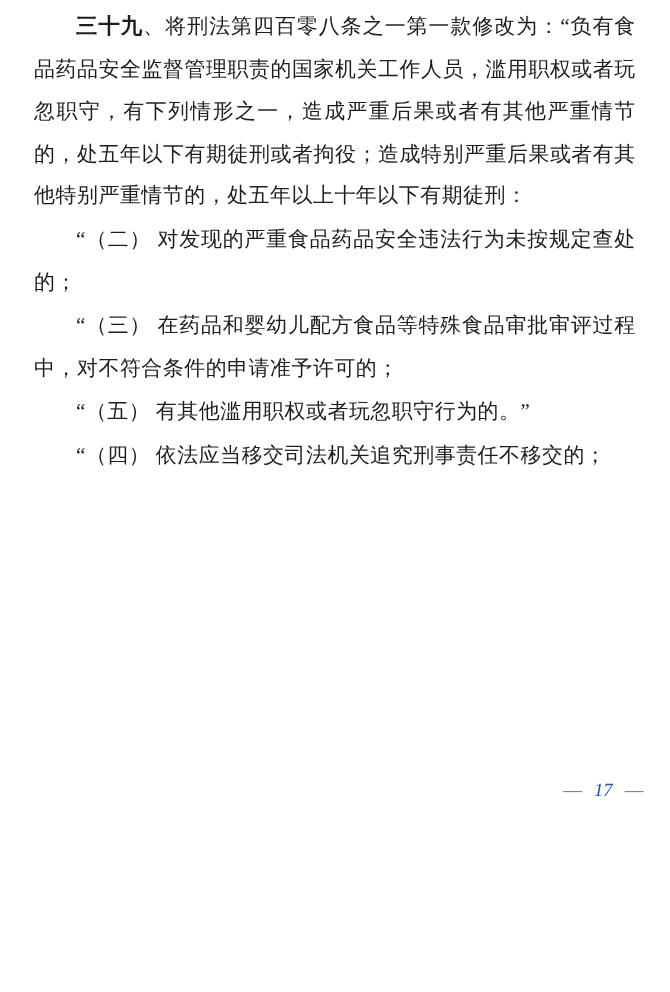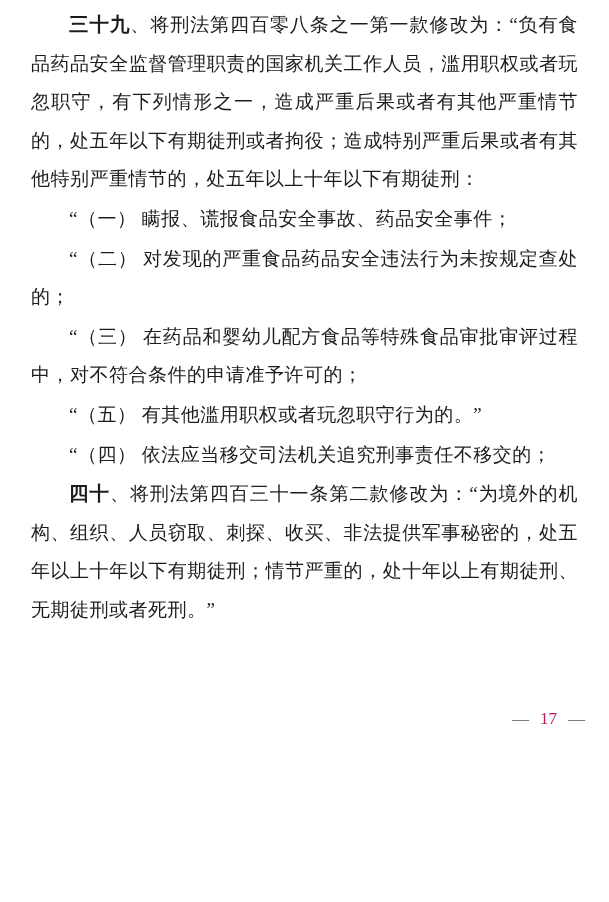--- a/index.html
+++ b/index.html
@@ -40,41 +40,39 @@
     right: 24px;
     bottom: 13px;
     font-size: 17px;
     line-height: 21px;
     display: flex;
     align-items: center;
     gap: 11px;
     font-family: "Liberation Serif", "DejaVu Serif", serif;
   }
   .footer .dash { color: #6a6a6a; letter-spacing: 0; }
-  .footer .num { color: #be185d; }
+  .footer .num { color: #1d4ed8; font-style: italic; }
 </style>
 </head>
 <body>
 
 <div class="page">
   <div class="content">
 
     <p class="para"><span class="sec-num">三十九</span><span>、将刑法第四百零八条之一第一款修改为：“负有食品药品安全监督管理职责的国家机关工作人员，滥用职权或者玩忽职守，有下列情形之一，造成严重后果或者有其他严重情节的，处五年以下有期徒刑或者拘役；造成特别严重后果或者有其他特别严重情节的，处五年以上十年以下有期徒刑：</span></p>
 
-    <p class="para"><span class="sec-num"></span><span>“（一） 瞒报、谎报食品安全事故、药品安全事件；</span></p>
 
     <p class="para"><span class="sec-num"></span><span>“（二） 对发现的严重食品药品安全违法行为未按规定查处的；</span></p>
 
     <p class="para"><span class="sec-num"></span><span>“（三） 在药品和婴幼儿配方食品等特殊食品审批审评过程中，对不符合条件的申请准予许可的；</span></p>
 
     <p class="para"><span class="sec-num"></span><span>“（五） 有其他滥用职权或者玩忽职守行为的。”</span></p>
 
     <p class="para"><span class="sec-num"></span><span>“（四） 依法应当移交司法机关追究刑事责任不移交的；</span></p>
 
-    <p class="para"><span class="sec-num">四十</span><span>、将刑法第四百三十一条第二款修改为：“为境外的机构、组织、人员窃取、刺探、收买、非法提供军事秘密的，处五年以上十年以下有期徒刑；情节严重的，处十年以上有期徒刑、无期徒刑或者死刑。”</span></p>
 
 
 
   </div>
 
   <div class="footer">
     <span class="dash">—</span>
     <span class="num">17</span>
     <span class="dash">—</span>
   </div>

